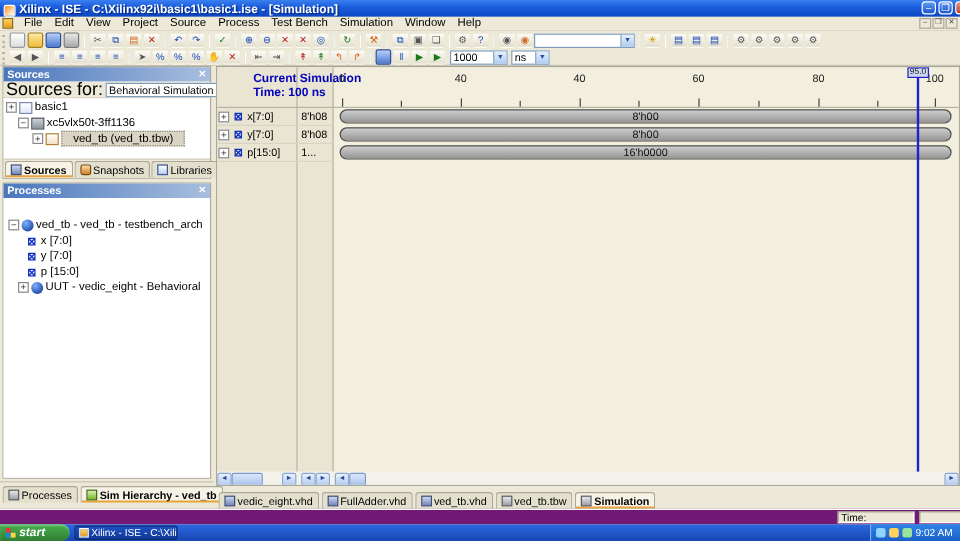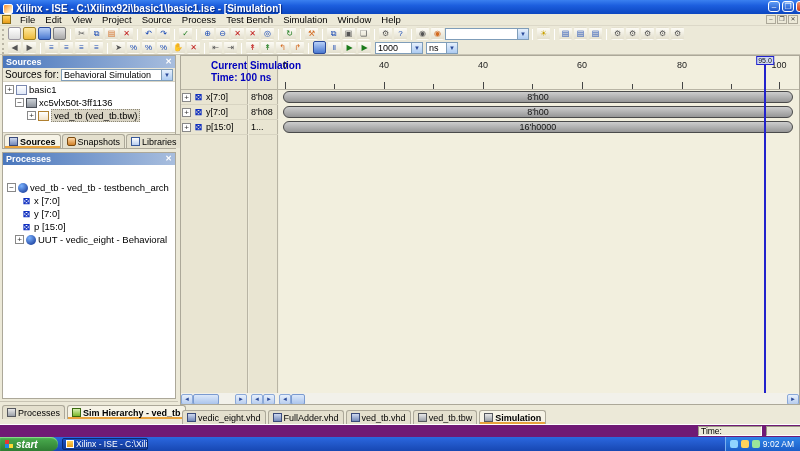--- a/index.html
+++ b/index.html
@@ -49,31 +49,31 @@
   
   .main { position:absolute; left:0; top:55px; width:800px; height:369px; background:#ece9d8; }
 
   
   .leftcol { position:absolute; left:0; top:0; width:178px; height:369px; }
   .panel { position:absolute; left:2px; width:174px; border:1px solid #aca899; background:#fff; }
   .panel-hdr { height:12px; background:linear-gradient(to right,#4a77bd,#a8bede); color:#fff;
     display:flex; align-items:center; padding:0 3px; font-size:9px; font-weight:bold; }
   .panel-hdr .px { margin-left:auto; font-size:8px; font-weight:bold; color:#fff; line-height:10px; }
   .srcfor { height:14px; background:#ece9d8; display:flex; align-items:center; padding:1px 2px; gap:2px; border-bottom:1px solid #d8d4c4; }
-  .srcfor .lbl { font-size:10px; white-space:nowrap; }
+  .srcfor .lbl { font-size:15px; white-space:nowrap; }
   .tree { background:#fff; position:relative; font-size:9.5px; }
   .trow { display:flex; align-items:center; height:13px; white-space:nowrap; }
   .expander { width:9px; height:9px; border:1px solid #888; background:#fff; font-size:8px; line-height:7px; text-align:center; color:#333; margin-right:2px; flex:none; }
   .ticon { width:11px; height:10px; margin-right:2px; flex:none; }
   .ticon.page { background:linear-gradient(#fff,#dfe8f8); border:1px solid #7a88b0; }
   .ticon.chip { background:linear-gradient(#cfd4da,#8d939c); border:1px solid #4a4f58; }
   .ticon.tbw { background:linear-gradient(#fff,#f2e2c8); border:1px solid #b08030; }
   .ticon.inst { width:10px; height:10px; border-radius:50%; background:radial-gradient(circle at 35% 30%,#7ab2ff,#0a2a8a); border:none; }
   .ticon.bus { background:transparent; border:none; color:#1030c0; font-size:9px; line-height:10px; text-align:center; font-weight:bold; }
-  .sel { background:#d9d4c4; border:1px dotted #8a8676; padding:0 2px; }
+  .sel { background:#d9d4c4; border:1px dotted #8a8676; padding:0 9px; }
   .ptabs { display:flex; align-items:flex-end; background:#ece9d8; border-top:1px solid #c8c4b4; height:16px; padding:1px 1px 0; gap:1px; }
   .ptab { display:flex; align-items:center; gap:2px; background:#e4e0ce; border:1px solid #aca899; border-bottom:none;
     border-radius:3px 3px 0 0; padding:0 4px; height:14px; font-size:9px; white-space:nowrap; }
   .ptab.active { background:#f6f3e6; font-weight:bold; box-shadow:inset 0 -2px 0 #e8a33d; }
   .ptab .mini { width:9px; height:9px; flex:none; }
   .m-grid { background:linear-gradient(#cdd8ef,#7288b8); border:1px solid #3a4a7a; }
   .m-cam { background:linear-gradient(#ffd9a8,#d08028); border:1px solid #7a4a10; border-radius:2px; }
   .m-lib { background:linear-gradient(#fff,#b8cef0); border:1px solid #3a5a9a; }
   .m-proc { background:linear-gradient(#e8e8e8,#9aa0a8); border:1px solid #55585e; }
   .m-sim { background:linear-gradient(#d8f0b0,#7ab82a); border:1px solid #3a6a10; }

